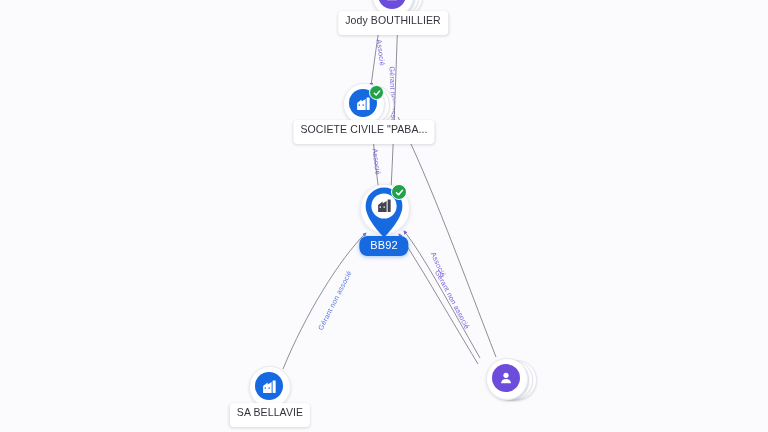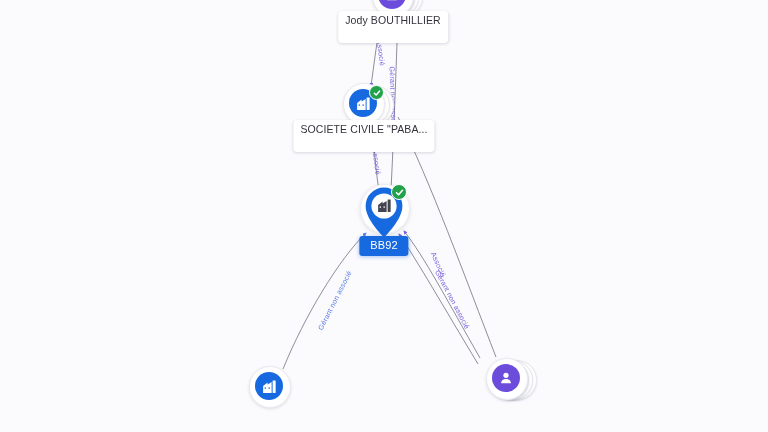--- a/index.html
+++ b/index.html
@@ -145,33 +145,33 @@
   }
 
   
   .node-label {
     position: absolute;
     transform: translateX(-50%);
     background: #ffffff;
     color: #33333d;
     font-size: 10.5px;
     line-height: 13px;
-    padding: 3px 7px 16px 7px;
+    padding: 3px 7px 8px 7px;
     border-radius: 4px;
     white-space: nowrap;
     box-shadow: 0 1px 3px rgba(40,40,80,.17);
     letter-spacing: .1px;
   }
   .node-label.primary {
     background: #1769e0;
     color: #ffffff;
     font-size: 11px;
     font-weight: 500;
     padding: 3px 11px 4px 11px;
-    border-radius: 3px;
+    border-radius: 8px;
     box-shadow: 0 1px 4px rgba(23,105,224,.38);
   }
 
   
   .edge-label {
     position: absolute;
     font-size: 7.2px;
     letter-spacing: .18px;
     white-space: nowrap;
     transform-origin: 0 50%;
@@ -285,20 +285,21 @@
       <div class="disc blue">
         <svg width="17" height="17" viewBox="0 0 24 24" fill="#ffffff">
           <path d="M3 21V11.2L9.3 6.4V9.3L15 5.6V21z"></path>
           <rect x="16.4" y="3.4" width="4.3" height="17.6" rx="0.6"></rect>
           <rect x="5.1" y="13.3" width="1.9" height="1.9" fill="#1769e0"></rect>
           <rect x="10.6" y="13.3" width="1.9" height="1.9" fill="#1769e0"></rect>
         </svg>
       </div>
     </div>
   </div>
+  <div class="node-label" style="left:270px; top:403px;">SA BELLAVIE</div>
 
   <div class="node" style="left:507px; top:379px;">
     <div class="node-hit">
       <div class="stack-ghost g1"></div>
       <div class="stack-ghost g2"></div>
       <div class="stack-ghost g3"></div>
       <div class="halo"></div>
       <div class="disc purple">
         <svg width="16" height="16" viewBox="0 0 24 24" fill="#ffffff">
           <circle cx="12" cy="8" r="3.9"></circle>

